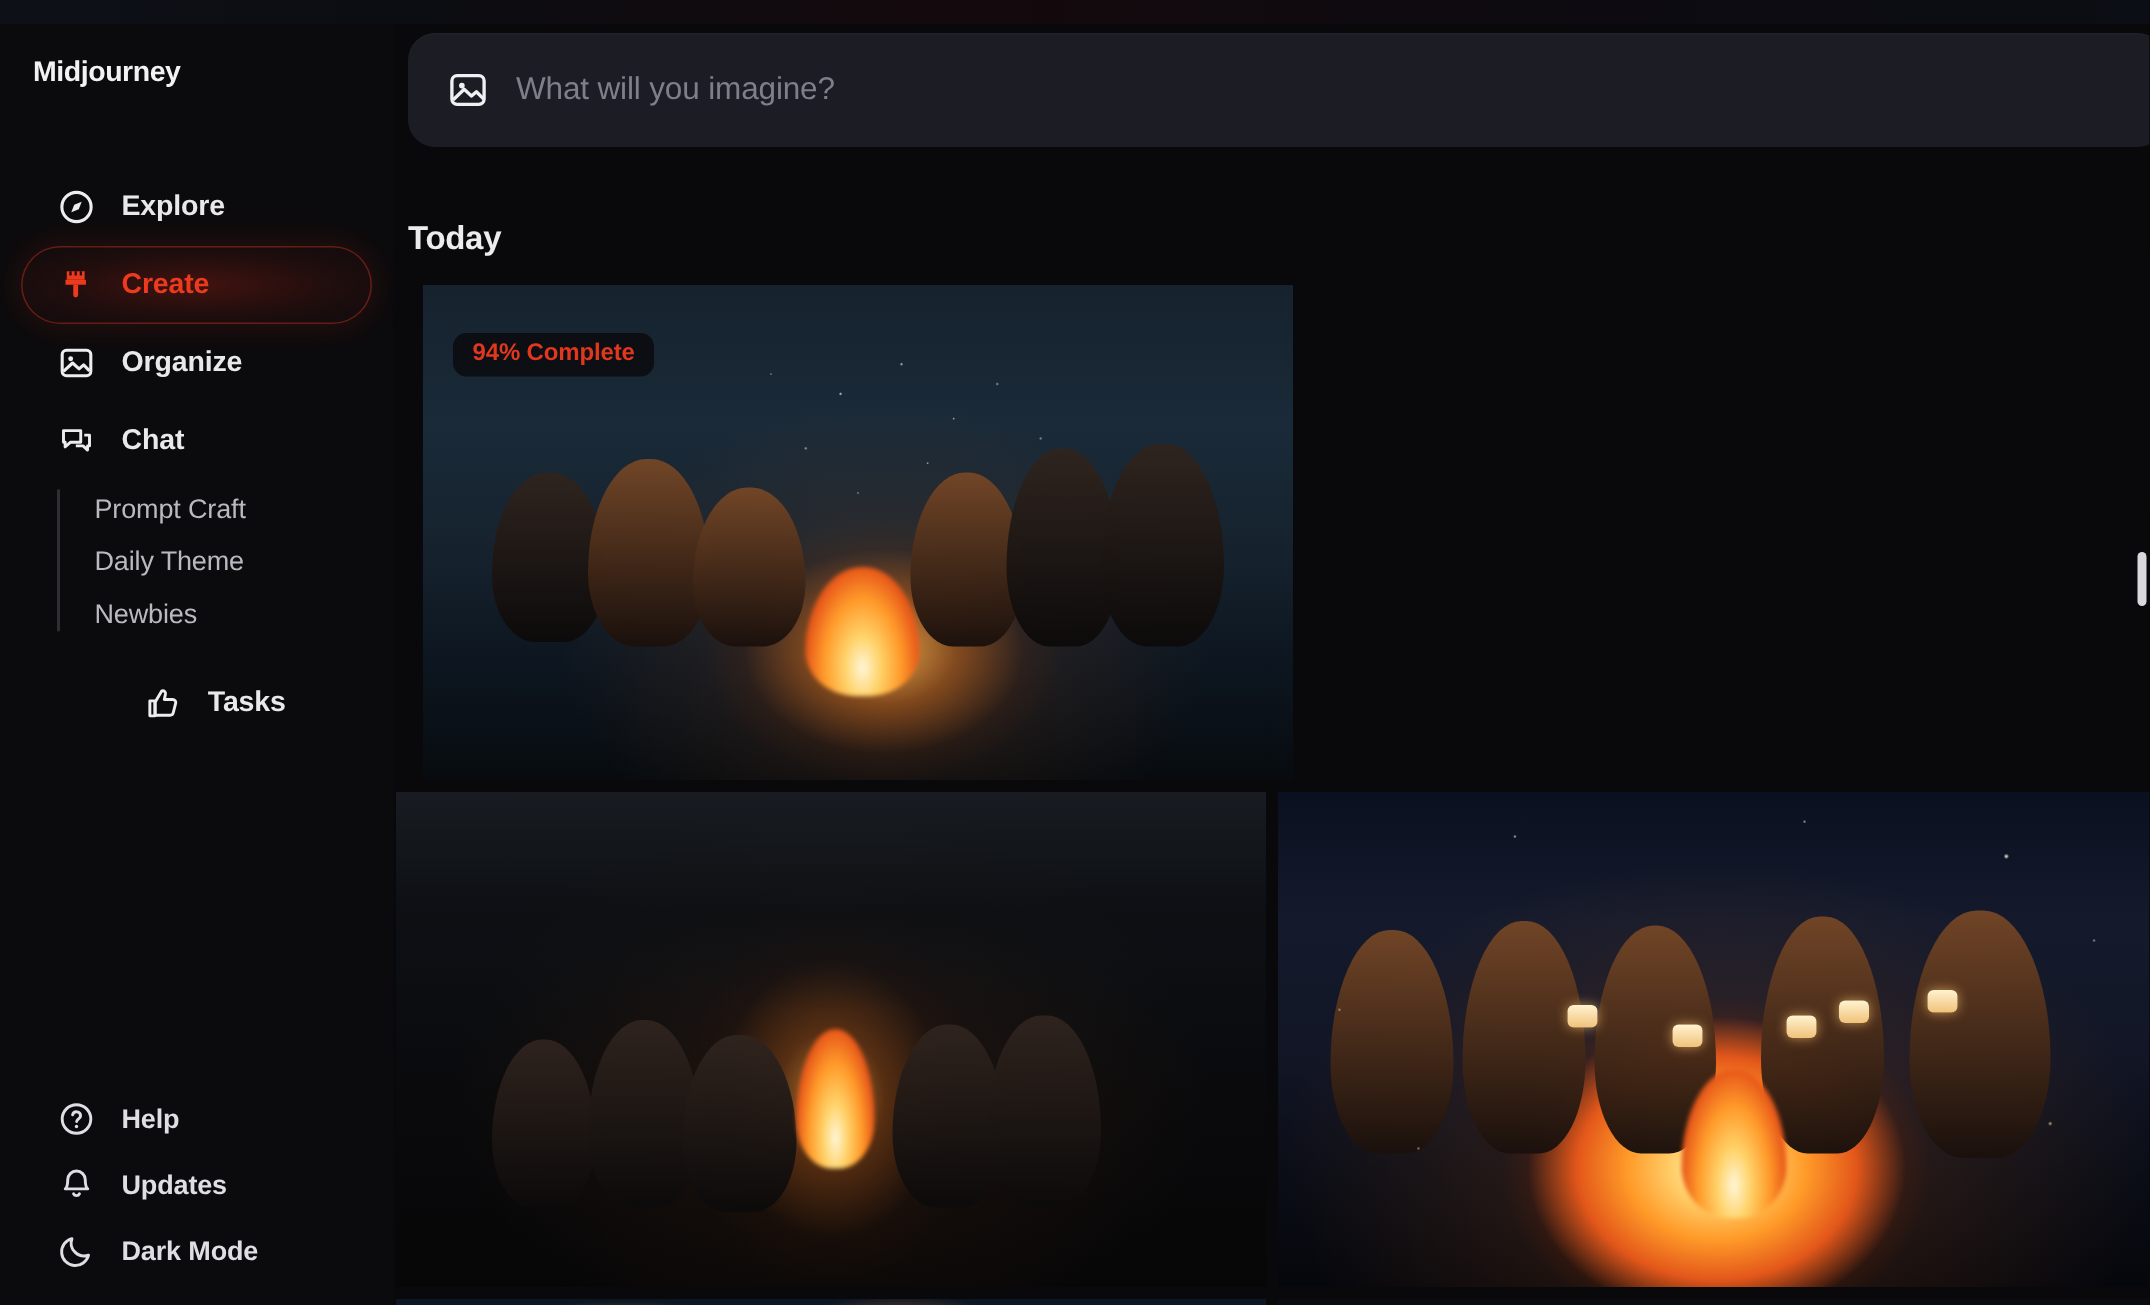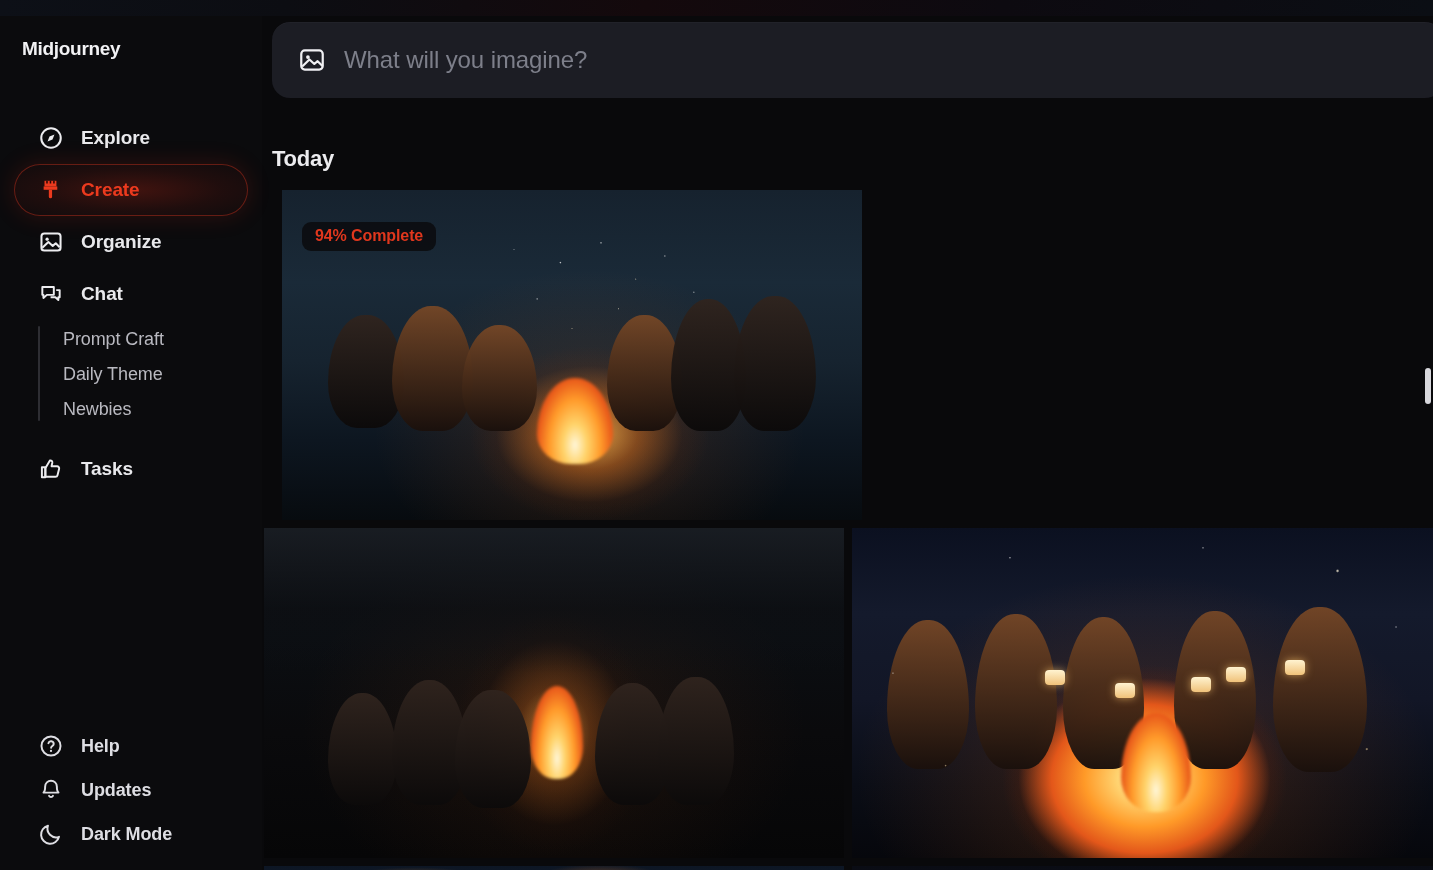--- a/index.html
+++ b/index.html
@@ -67,21 +67,21 @@
     flex:1; height:870px; position:relative; background:#09090b; overflow:hidden;
   }
   .promptbar {
     position:absolute; top:22px; left:10px; right:-10px; height:76px;
     background:#1c1d24; border-radius:18px;
     display:flex; align-items:center; gap:18px; padding:0 26px;
     box-shadow:0 1px 0 rgba(255,255,255,0.025) inset;
   }
   .promptbar .pico { width:28px; height:28px; flex:0 0 28px; }
   .promptbar .pico svg { width:28px; height:28px; display:block; }
-  .promptbar .ptext { font-size:24px; color:#7d7f8a; letter-spacing:-0.1px; }
+  .promptbar .ptext { font-size:21px; color:#7d7f8a; letter-spacing:-0.1px; }
 
   .section-title {
     position:absolute; top:146px; left:10px;
     font-size:22px; font-weight:700; color:#ececef; letter-spacing:-0.2px;
   }
 
   .grid { position:absolute; top:190px; left:0px; right:0; bottom:0; }
   .card { position:absolute; overflow:hidden; background:#0a0a0c; }
 
   .c1 { left:20px; top:0px;   width:580px; height:330px; }
@@ -227,21 +227,21 @@
         </span>
         <span class="label">Chat</span>
       </div>
 
       <div class="sub-wrap">
         <div class="sub-item">Prompt Craft</div>
         <div class="sub-item">Daily Theme</div>
         <div class="sub-item">Newbies</div>
       </div>
 
-      <div class="nav-item" style="margin-top:16px;">
+      <div class="nav-item" style="margin-top:16px;justify-content:center;">
         <span class="ico">
           <svg viewBox="0 0 24 24" fill="none" stroke="#ededf0" stroke-width="1.8">
             <path d="M3.6 10.4h3.2v9.2H3.6z" stroke-linejoin="round"></path>
             <path d="M6.8 11.2 11 4.2c1.5-.3 2.4.7 2.2 2l-.7 3.3h5.1c1.3 0 2.2 1.1 1.9 2.3l-1.5 5.9c-.2.9-1 1.5-1.9 1.5H6.8z" stroke-linejoin="round"></path>
           </svg>
         </span>
         <span class="label">Tasks</span>
       </div>
 
     </nav>

